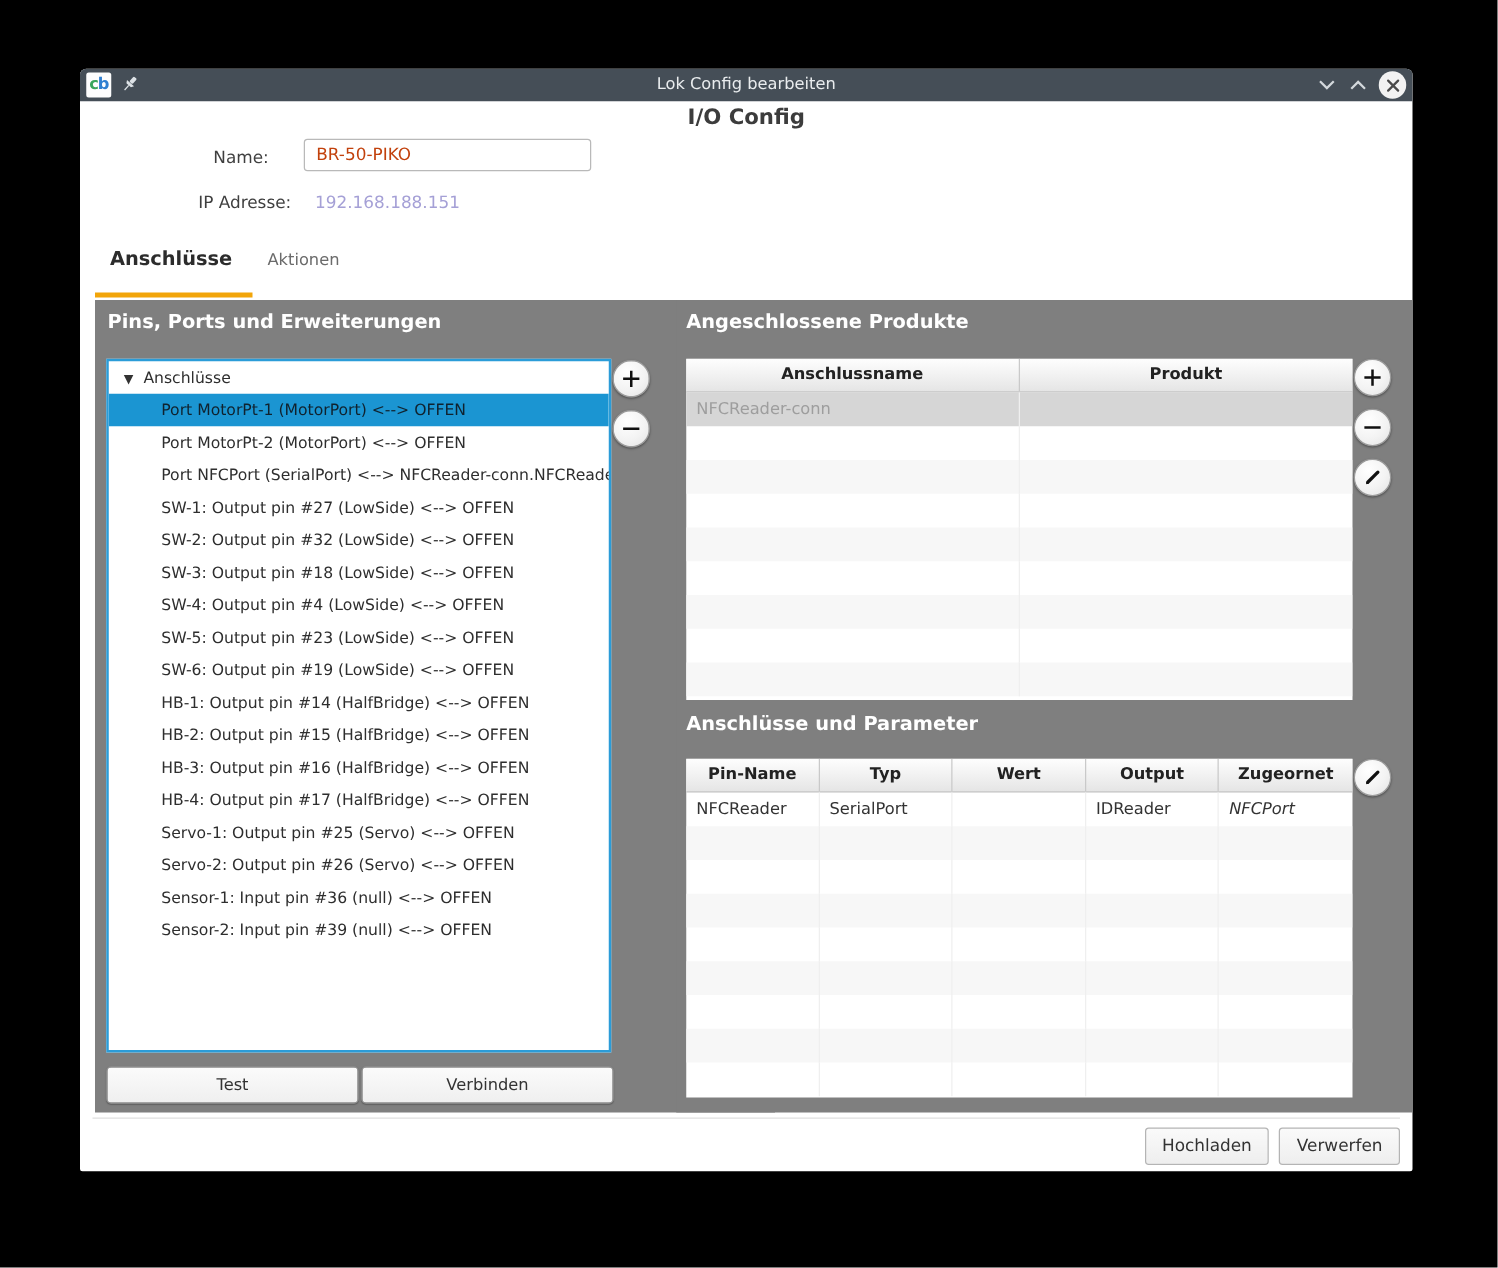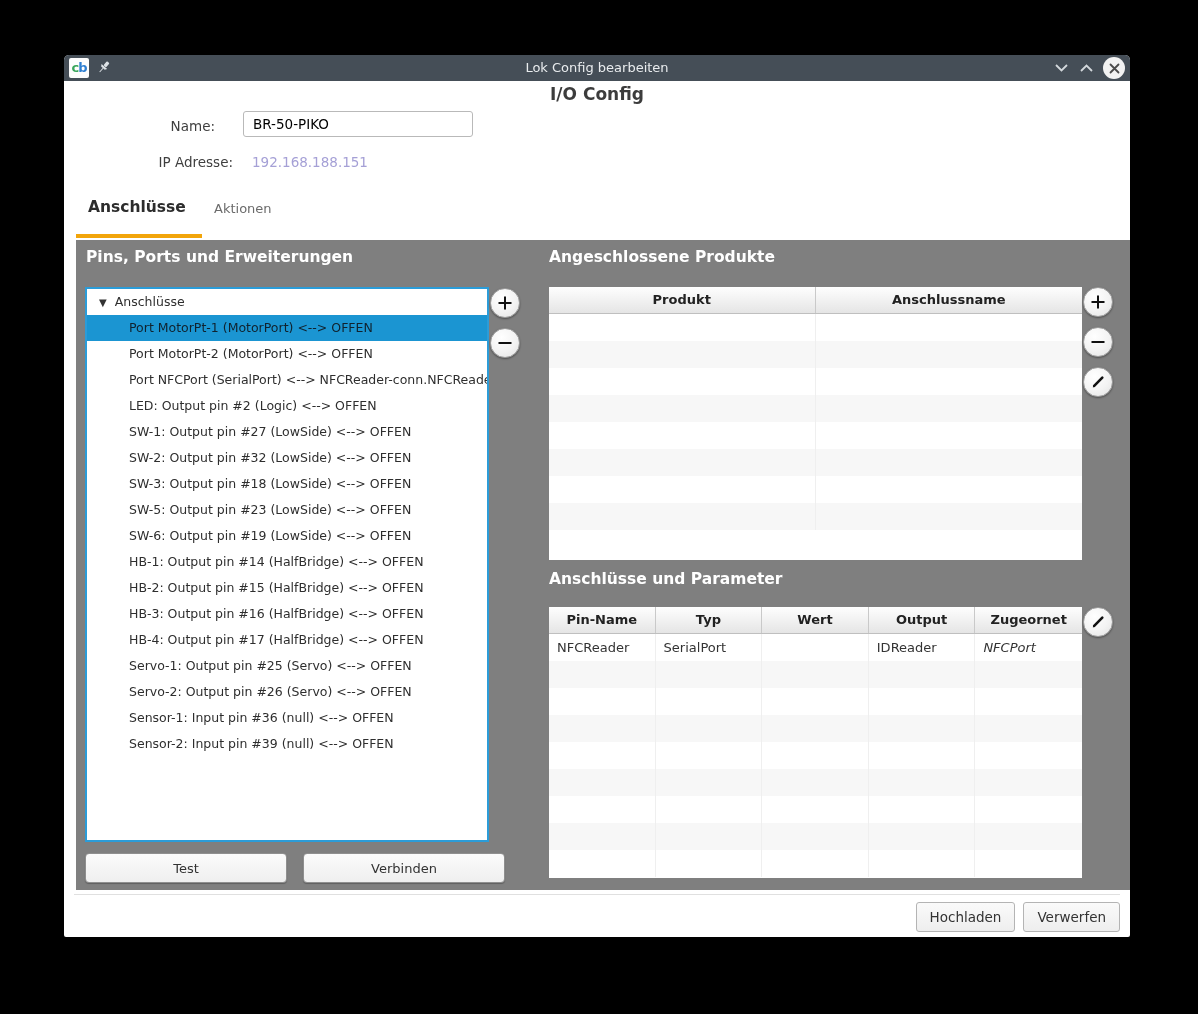--- a/index.html
+++ b/index.html
@@ -36,21 +36,21 @@
   
   .heading{
     position:absolute;left:0;top:29px;width:100%;text-align:center;
     font-size:17px;font-weight:bold;color:#3c3c3c;
   }
   .lbl{position:absolute;font-size:13.5px;color:#3f3f3f;text-align:right;width:120px;}
   .lbl-name{left:31px;top:63px;}
   .lbl-ip{left:49px;top:99px;}
   .name-input{
     position:absolute;left:179px;top:56px;width:210px;height:24px;
-    border:1px solid #b9b9b9;border-radius:3px;padding:0 9px;font-size:13.5px;color:#000000;
+    border:1px solid #b9b9b9;border-radius:3px;padding:0 9px;font-size:13.5px;color:#c2410c;
     font-family:inherit;outline:none;background:#fff;
   }
   .ip-value{position:absolute;left:188px;top:99px;font-size:13.5px;color:#a5a0d6;}
   
   .tab{position:absolute;cursor:default;}
   .tab-active{left:24px;top:143px;font-size:15.5px;font-weight:bold;color:#2c2c2c;}
   .tab-inactive{left:150px;top:146px;font-size:13px;color:#6b6b6b;}
   .tab-underline{position:absolute;left:12px;top:179px;width:126px;height:4px;background:#f2a50a;}
   
   .panel{position:absolute;top:185px;height:650px;background:#7f7f7f;}
@@ -77,21 +77,21 @@
   }
   .btn-round svg{display:block;}
   
   .panel-btn{
     position:absolute;top:613px;height:28px;border:1px solid #8f8f8f;border-radius:4px;
     background:linear-gradient(#fbfbfb,#efefef);font-size:13px;color:#333;
     display:flex;align-items:center;justify-content:center;cursor:default;
     box-shadow:0 1px 1px rgba(0,0,0,.25);
   }
   .btn-test{left:9px;width:200px;}
-  .btn-connect{left:213px;width:200px;margin-left:14px;}
+  .btn-connect{left:213px;width:200px;}
   
   .tbl{position:absolute;left:8px;width:533px;background:#fff;overflow:hidden;}
   .tbl-top{top:47px;height:273px;}
   .tbl-bottom{top:367px;height:271px;}
   .tbl-head{display:flex;height:26px;background:linear-gradient(#fefefe,#e5e5e5);border-bottom:1px solid #bfbfbf;}
   .tbl-head .cell{
     font-weight:bold;font-size:13px;color:#222;text-align:center;line-height:26px;
     border-right:1px solid #c9c9c9;box-sizing:border-box;overflow:hidden;
   }
   .tbl-head .cell:last-child{border-right:none;}
@@ -159,24 +159,24 @@
   <div class="tab tab-inactive">Aktionen</div>
   <div class="tab-underline"></div>
 
   <div class="panel panel-left">
     <div class="panel-title">Pins, Ports und Erweiterungen</div>
     <div class="tree" id="tree">
         <div class="tree-row"><span class="caret">▼</span><span>Anschlüsse</span></div>
         <div class="tree-row tree-child sel">Port MotorPt-1 (MotorPort) &lt;--&gt; OFFEN</div>
         <div class="tree-row tree-child">Port MotorPt-2 (MotorPort) &lt;--&gt; OFFEN</div>
         <div class="tree-row tree-child">Port NFCPort (SerialPort) &lt;--&gt; NFCReader-conn.NFCReader</div>
-        <div class="tree-row tree-child">LED: Output pin #2 (Logic) &lt;--&gt; OFFEN</div>
         <div class="tree-row tree-child">SW-1: Output pin #27 (LowSide) &lt;--&gt; OFFEN</div>
         <div class="tree-row tree-child">SW-2: Output pin #32 (LowSide) &lt;--&gt; OFFEN</div>
         <div class="tree-row tree-child">SW-3: Output pin #18 (LowSide) &lt;--&gt; OFFEN</div>
+        <div class="tree-row tree-child">SW-4: Output pin #4 (LowSide) &lt;--&gt; OFFEN</div>
         <div class="tree-row tree-child">SW-5: Output pin #23 (LowSide) &lt;--&gt; OFFEN</div>
         <div class="tree-row tree-child">SW-6: Output pin #19 (LowSide) &lt;--&gt; OFFEN</div>
         <div class="tree-row tree-child">HB-1: Output pin #14 (HalfBridge) &lt;--&gt; OFFEN</div>
         <div class="tree-row tree-child">HB-2: Output pin #15 (HalfBridge) &lt;--&gt; OFFEN</div>
         <div class="tree-row tree-child">HB-3: Output pin #16 (HalfBridge) &lt;--&gt; OFFEN</div>
         <div class="tree-row tree-child">HB-4: Output pin #17 (HalfBridge) &lt;--&gt; OFFEN</div>
         <div class="tree-row tree-child">Servo-1: Output pin #25 (Servo) &lt;--&gt; OFFEN</div>
         <div class="tree-row tree-child">Servo-2: Output pin #26 (Servo) &lt;--&gt; OFFEN</div>
         <div class="tree-row tree-child">Sensor-1: Input pin #36 (null) &lt;--&gt; OFFEN</div>
         <div class="tree-row tree-child">Sensor-2: Input pin #39 (null) &lt;--&gt; OFFEN</div>
@@ -192,22 +192,26 @@
         </svg>
     </div>
     <div class="panel-btn btn-test">Test</div>
     <div class="panel-btn btn-connect">Verbinden</div>
   </div>
 
   <div class="panel panel-right">
     <div class="panel-title">Angeschlossene Produkte</div>
     <div class="tbl tbl-top" id="tbl-top">
         <div class="tbl-head">
+          <div class="cell" style="width: 50%;">Anschlussname</div>
           <div class="cell" style="width: 50%;">Produkt</div>
-          <div class="cell" style="width: 50%;">Anschlussname</div>
+        </div>
+        <div class="tbl-row stripe selrow">
+          <div class="cell" style="width: 50%;">NFCReader-conn</div>
+          <div class="cell" style="width: 50%;"></div>
         </div>
         <div class="tbl-row">
           <div class="cell" style="width: 50%;"></div>
           <div class="cell" style="width: 50%;"></div>
         </div>
         <div class="tbl-row stripe">
           <div class="cell" style="width: 50%;"></div>
           <div class="cell" style="width: 50%;"></div>
         </div>
         <div class="tbl-row">

